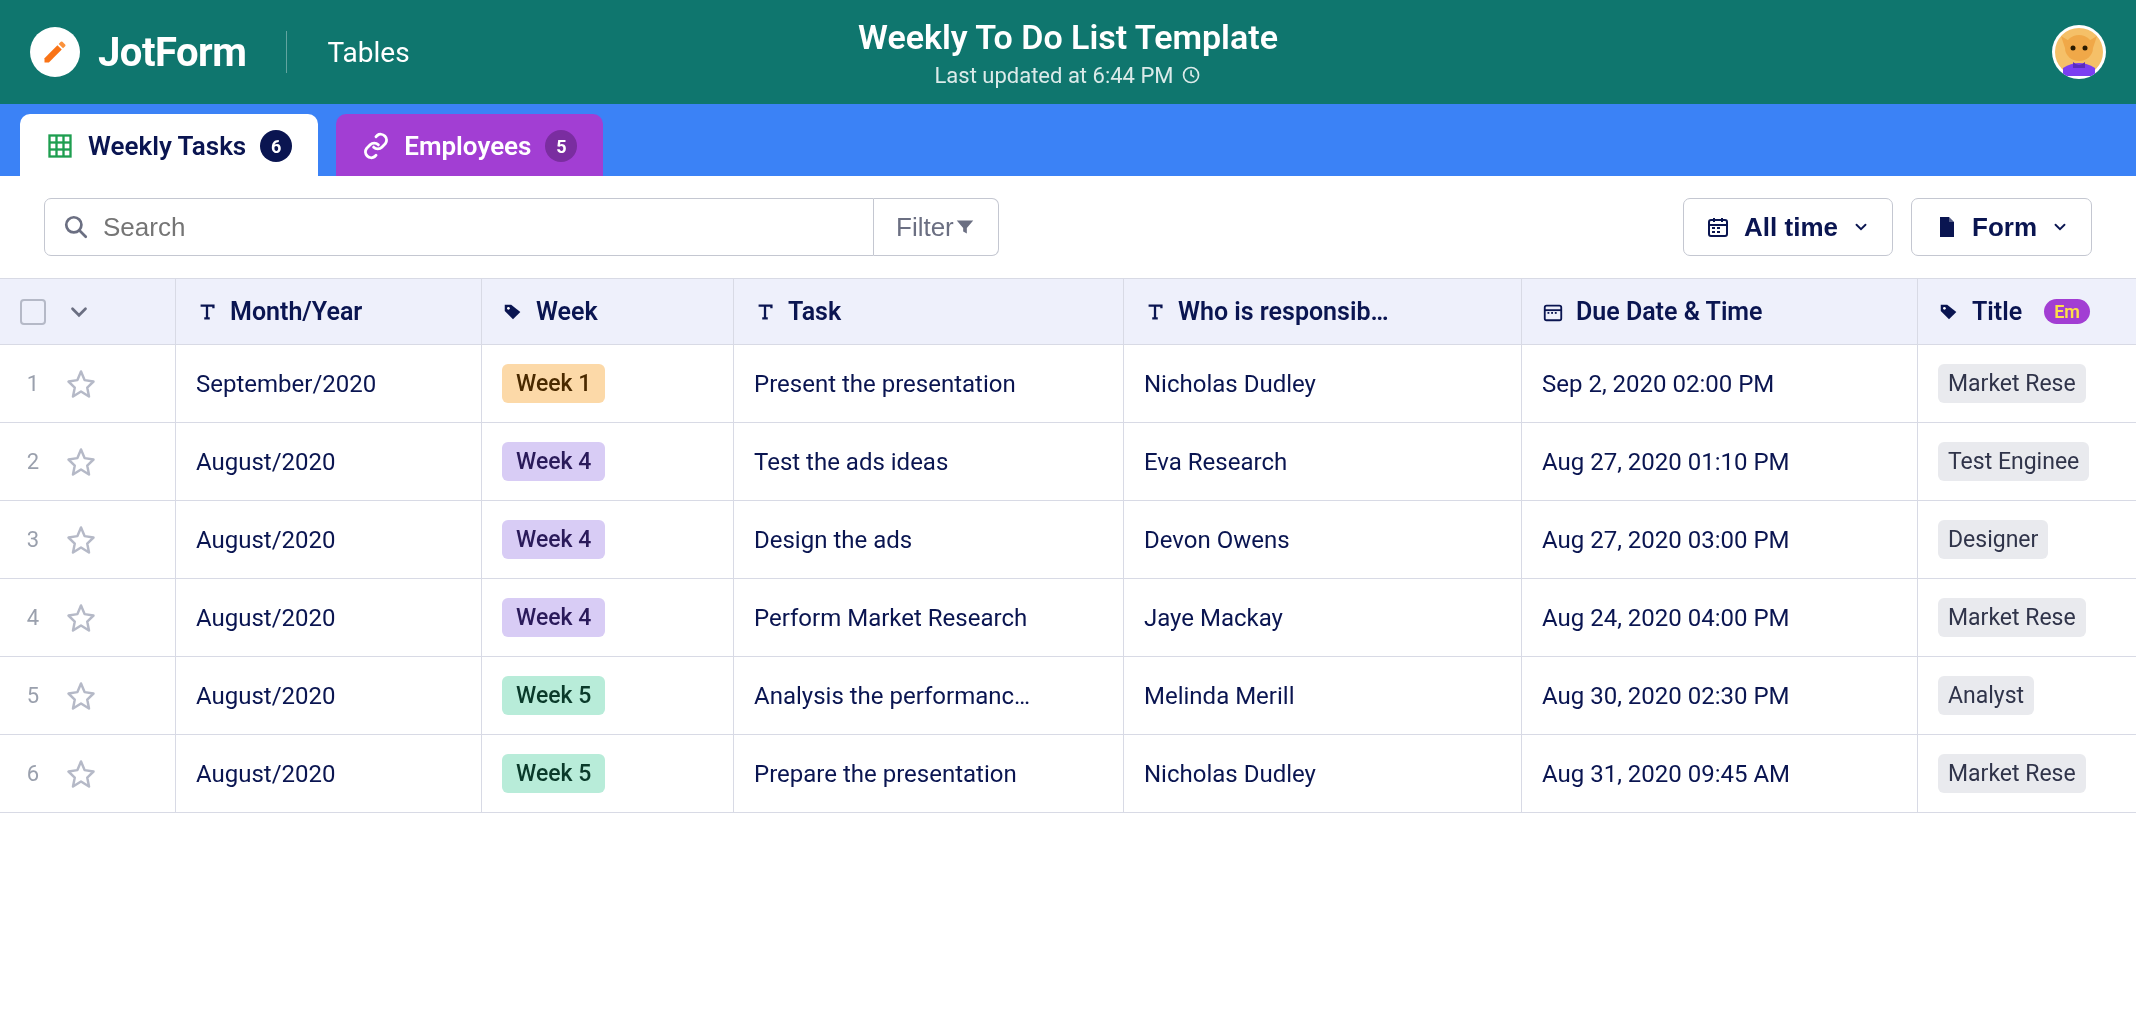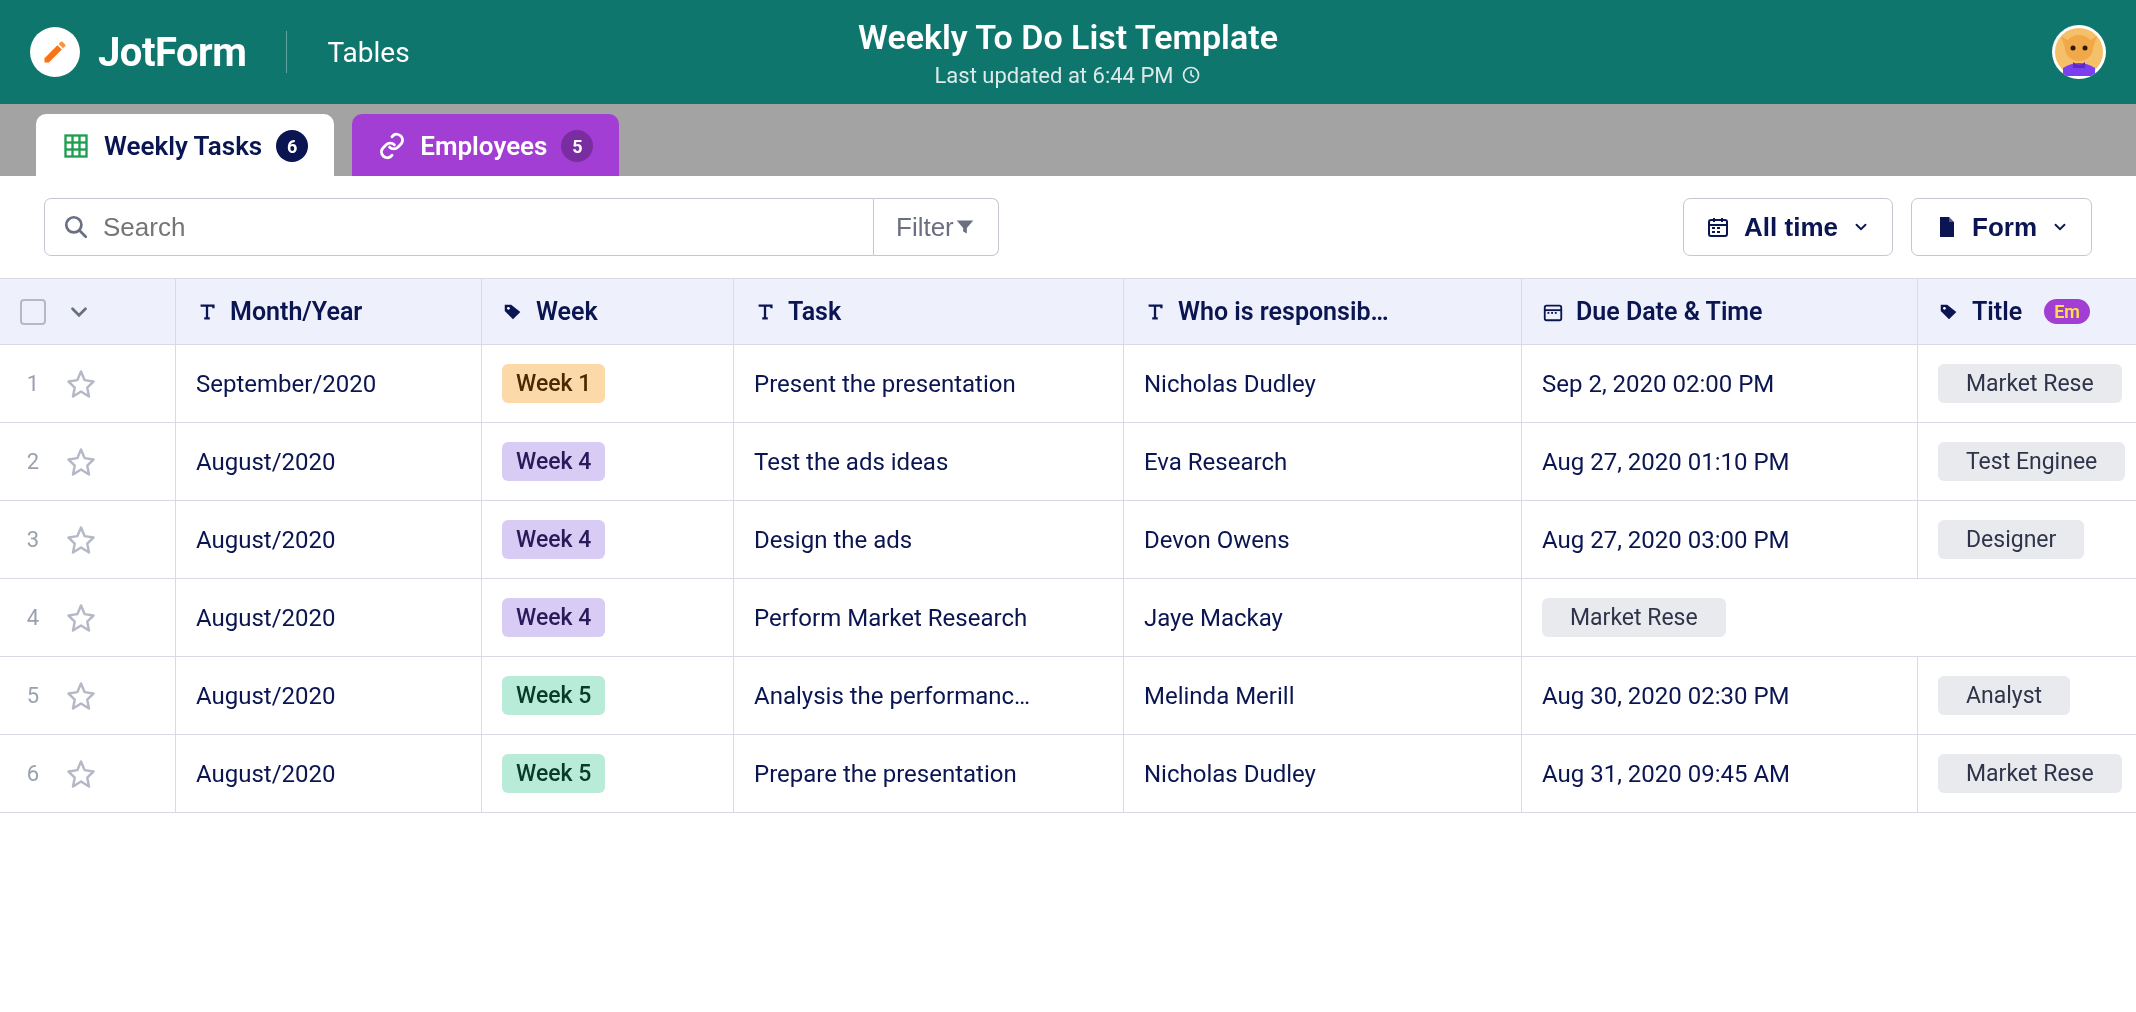--- a/index.html
+++ b/index.html
@@ -11,21 +11,21 @@
 .pencil { width: 28px; height: 28px; }
 .logo-text { color: #fff; font-size: 40px; font-weight: 700; letter-spacing: -0.5px; }
 .divider { width: 1px; height: 42px; background: rgba(255,255,255,0.35); margin: 0 22px; }
 .tables-text { color: #fff; font-size: 28px; font-weight: 400; }
 .title-block { position: absolute; left: 50%; transform: translateX(-50%); text-align: center; }
 .page-title { color: #fff; font-size: 34px; font-weight: 600; }
 .last-updated { color: rgba(255,255,255,0.85); font-size: 22px; margin-top: 6px; display: flex; align-items: center; justify-content: center; gap: 8px; }
 .avatar { width: 54px; height: 54px; border-radius: 50%; background: #fff; margin-left: auto; display: flex; align-items: center; justify-content: center; overflow: hidden; }
 .avatar svg { width: 48px; height: 48px; }
 
-.tabs-bar { background: #a3a3a3; height: 72px; display: flex; align-items: flex-end; padding-left: 36px; gap: 18px; }
+.tabs-bar { background: #3b82f6; height: 72px; display: flex; align-items: flex-end; padding-left: 20px; gap: 18px; }
 .tab { display: flex; align-items: center; gap: 14px; padding: 16px 26px 14px; border-radius: 10px 10px 0 0; font-size: 26px; font-weight: 600; cursor: pointer; }
 .tab-active { background: #fff; color: #0a1551; }
 .tab-inactive { background: #a23ed3; color: #fff; }
 .tab-icon { width: 28px; height: 28px; }
 .badge { background: #0a1551; color: #fff; border-radius: 50%; width: 32px; height: 32px; display: flex; align-items: center; justify-content: center; font-size: 18px; font-weight: 700; }
 .badge-purple { background: #7a2da0; }
 
 .toolbar { display: flex; align-items: center; padding: 22px 44px; gap: 18px; }
 .search-wrap { display: flex; }
 .search-box { width: 830px; height: 58px; border: 1.5px solid #c4c7d1; border-radius: 7px 0 0 7px; display: flex; align-items: center; padding: 0 18px; gap: 14px; }
@@ -47,21 +47,21 @@
 .col-title { flex: 1; min-width: 0; border-right: none; }
 .hdr-text { font-weight: 600; font-size: 25px; display: flex; align-items: center; gap: 12px; }
 .row-num { color: #9aa0ad; width: 26px; text-align: center; font-size: 22px; }
 .star-icn { width: 30px; height: 30px; }
 .checkbox { width: 26px; height: 26px; border: 2px solid #b5b9c7; border-radius: 4px; }
 .chev { width: 26px; height: 26px; }
 .week-tag { padding: 6px 14px; border-radius: 6px; font-size: 23px; font-weight: 500; }
 .week-1 { background: #fcd9a8; color: #4a2a00; }
 .week-4 { background: #d8ccf5; color: #2a1a5a; }
 .week-5 { background: #b8ecd9; color: #0a3a2a; }
-.title-tag { background: #e9eaee; padding: 6px 28px; border-radius: 6px; font-size: 23px; color: #30344a; white-space: nowrap; }
+.title-tag { background: #e9eaee; padding: 6px 10px; border-radius: 6px; font-size: 23px; color: #30344a; white-space: nowrap; }
 .col-icon { width: 22px; height: 22px; flex-shrink: 0; }
 .emp-badge { background: #a23ed3; color: #fde047; border-radius: 14px; padding: 2px 10px; font-size: 18px; font-weight: 600; margin-left: 10px; }
 </style>
 </head>
 <body>
 
 <div class="header-top">
   <div class="logo-area">
     <div class="logo-icon">
       <svg class="pencil" viewBox="0 0 24 24">
@@ -275,20 +275,21 @@
           <svg class="star-icn" viewBox="0 0 24 24">
             <path d="M12 2l2.9 6.9L22 10l-5 4.9 1.4 7.1L12 18l-6.4 4 1.4-7.1L2 10l7.1-1.1z" fill="none" stroke="#b5b9c7" stroke-width="2" stroke-linejoin="round"></path>
           </svg>
         </div>
         <div class="cell col-month">August/2020</div>
         <div class="cell col-week">
           <span class="week-tag week-4">Week 4</span>
         </div>
         <div class="cell col-task">Perform Market Research</div>
         <div class="cell col-who">Jaye Mackay</div>
+        <div class="cell col-due">Aug 24, 2020 04:00 PM</div>
         <div class="cell col-title">
           <span class="title-tag">Market Rese</span>
         </div>
       </div>
       <div class="row">
         <div class="cell col-sel">
           <span class="row-num">5</span>
           <svg class="star-icn" viewBox="0 0 24 24">
             <path d="M12 2l2.9 6.9L22 10l-5 4.9 1.4 7.1L12 18l-6.4 4 1.4-7.1L2 10l7.1-1.1z" fill="none" stroke="#b5b9c7" stroke-width="2" stroke-linejoin="round"></path>
           </svg>

